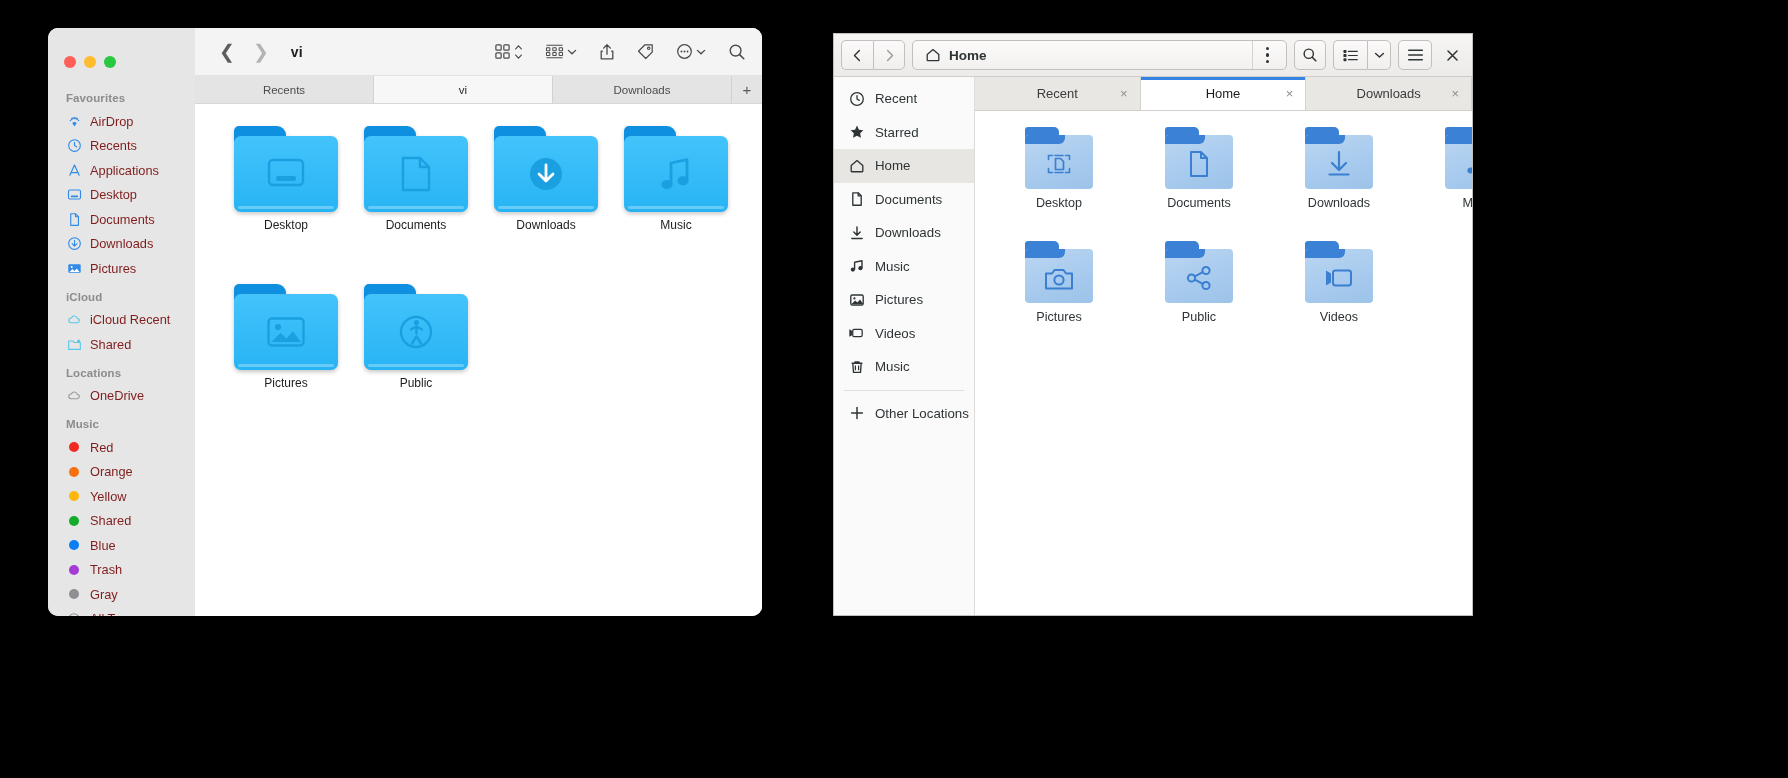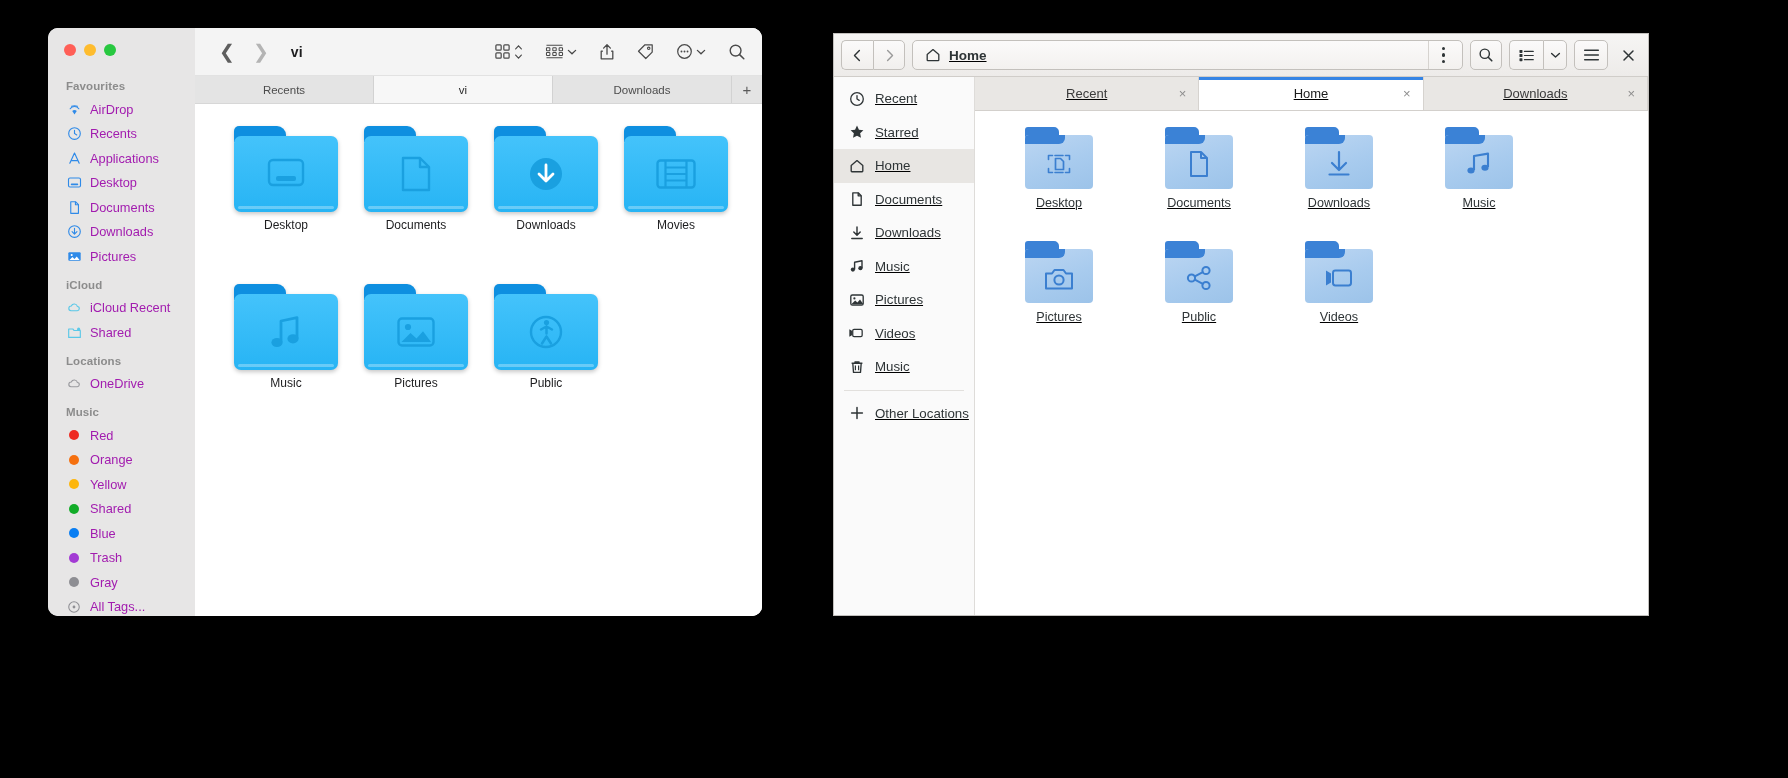--- a/index.html
+++ b/index.html
@@ -17,41 +17,41 @@
     width: 714px; height: 588px;
     border-radius: 10px;
     overflow: hidden;
     background: #fff;
     box-shadow: 0 6px 26px rgba(0,0,0,.45);
     display: flex;
   }
   .mac-sidebar {
     width: 147px; height: 100%;
     background: #e7e6e6;
-    padding-top: 8px;
+    padding-top: 20px;
     flex: 0 0 147px;
     overflow: hidden;
   }
   .traffic {
     display: flex; gap: 8px;
     padding: 8px 0 0 16px; height: 34px; align-items: flex-start;
   }
   .tl { width: 12px; height: 12px; border-radius: 50%; display: block; }
   .tl.red { background: #ff5f57; }
   .tl.yellow { background: #febc2e; }
   .tl.green { background: #28c840; }
 
   .mac-group-title {
     font-size: 11.5px; color: #8c8c8c; font-weight: 600;
     padding: 10px 0 5px 18px; letter-spacing: .1px;
   }
   .mac-row {
     display: flex; align-items: center; gap: 8px;
     height: 24.5px; padding-left: 18px;
-    font-size: 12.8px; color: #a21caf;
+    font-size: 12.8px; color: #7f1d1d;
   }
   .mac-row .mico { width: 16px; height: 16px; flex: 0 0 16px; display:flex; align-items:center; justify-content:center; }
   .mac-row .mico svg { display: block; }
   .dot { width: 10px; height: 10px; border-radius: 50%; display:block; }
 
   .mac-main { flex: 1; display: flex; flex-direction: column; background: #fff; min-width: 0; }
   .mac-toolbar {
     height: 48px; background: #f4f4f4;
     display: flex; align-items: center; padding: 0 16px;
     border-bottom: 1px solid #e2e2e2;
@@ -99,27 +99,26 @@
     background: rgba(255,255,255,.30); border-radius: 2px;
   }
   .mfolder .glyph {
     position: absolute; inset: 10px 0 0 0; display: flex; align-items: center; justify-content: center;
   }
   .mfolder .glyph svg { display: block; }
 
   
   .gtk-window {
     position: absolute; left: 833px; top: 33px;
-    width: 816px; height: 583px;
+    width: 640px; height: 583px;
     background: #fff;
     border: 1px solid #c2c0bd;
     box-shadow: 0 5px 22px rgba(0,0,0,.4);
     display: flex; flex-direction: column;
     overflow: hidden;
-    text-decoration: underline;
   }
   .gtk-header {
     height: 43px; flex: 0 0 43px;
     background: linear-gradient(180deg,#f6f5f4 0%, #edebe9 100%);
     border-bottom: 1px solid #d0cdc9;
     display: flex; align-items: center; padding: 0 7px; gap: 7px;
   }
   .gbtn {
     height: 30px; min-width: 32px;
     background: linear-gradient(180deg,#fbfafa 0%,#f1efed 100%);
@@ -481,34 +480,20 @@
             <span class="glyph">
                 <svg width="38" height="38" viewBox="0 0 38 38">
                   <circle cx="19" cy="19" r="16" fill="#1aa0e0"></circle>
                   <path d="M19 10v16M12 19l7 7 7-7" stroke="#fff" stroke-width="2.8" fill="none" stroke-linecap="round" stroke-linejoin="round"></path>
                 </svg>
               </span>
           </div>
           <span class="label">Downloads</span>
         </div>
 
-        <div class="mac-item">
-          <div class="mfolder">
-            <span class="tab"></span>
-              <span class="body"></span>
-            <span class="glyph">
-                <svg width="42" height="32" viewBox="0 0 42 32">
-                  <rect x="2.5" y="2.5" width="37" height="27" rx="3" fill="none" stroke="#1aa0e0" stroke-width="2.4"></rect>
-                  <path d="M10.5 2.5v27M31.5 2.5v27" stroke="#1aa0e0" stroke-width="2.2"></path>
-                  <path d="M10.5 9.5h21M10.5 16h21M10.5 22.5h21" stroke="#1aa0e0" stroke-width="2"></path>
-                </svg>
-              </span>
-          </div>
-          <span class="label">Movies</span>
-        </div>
 
         <div class="mac-item">
           <div class="mfolder">
             <span class="tab"></span>
               <span class="body"></span>
             <span class="glyph">
                 <svg width="34" height="38" viewBox="0 0 34 38">
                   <path d="M12 29V8l16-3.4v21" stroke="#1aa0e0" stroke-width="2.8" fill="none" stroke-linejoin="round"></path>
                   <ellipse cx="8" cy="29.5" rx="5.6" ry="4.6" fill="#1aa0e0"></ellipse>
                   <ellipse cx="24" cy="25.8" rx="5.6" ry="4.6" fill="#1aa0e0"></ellipse>

